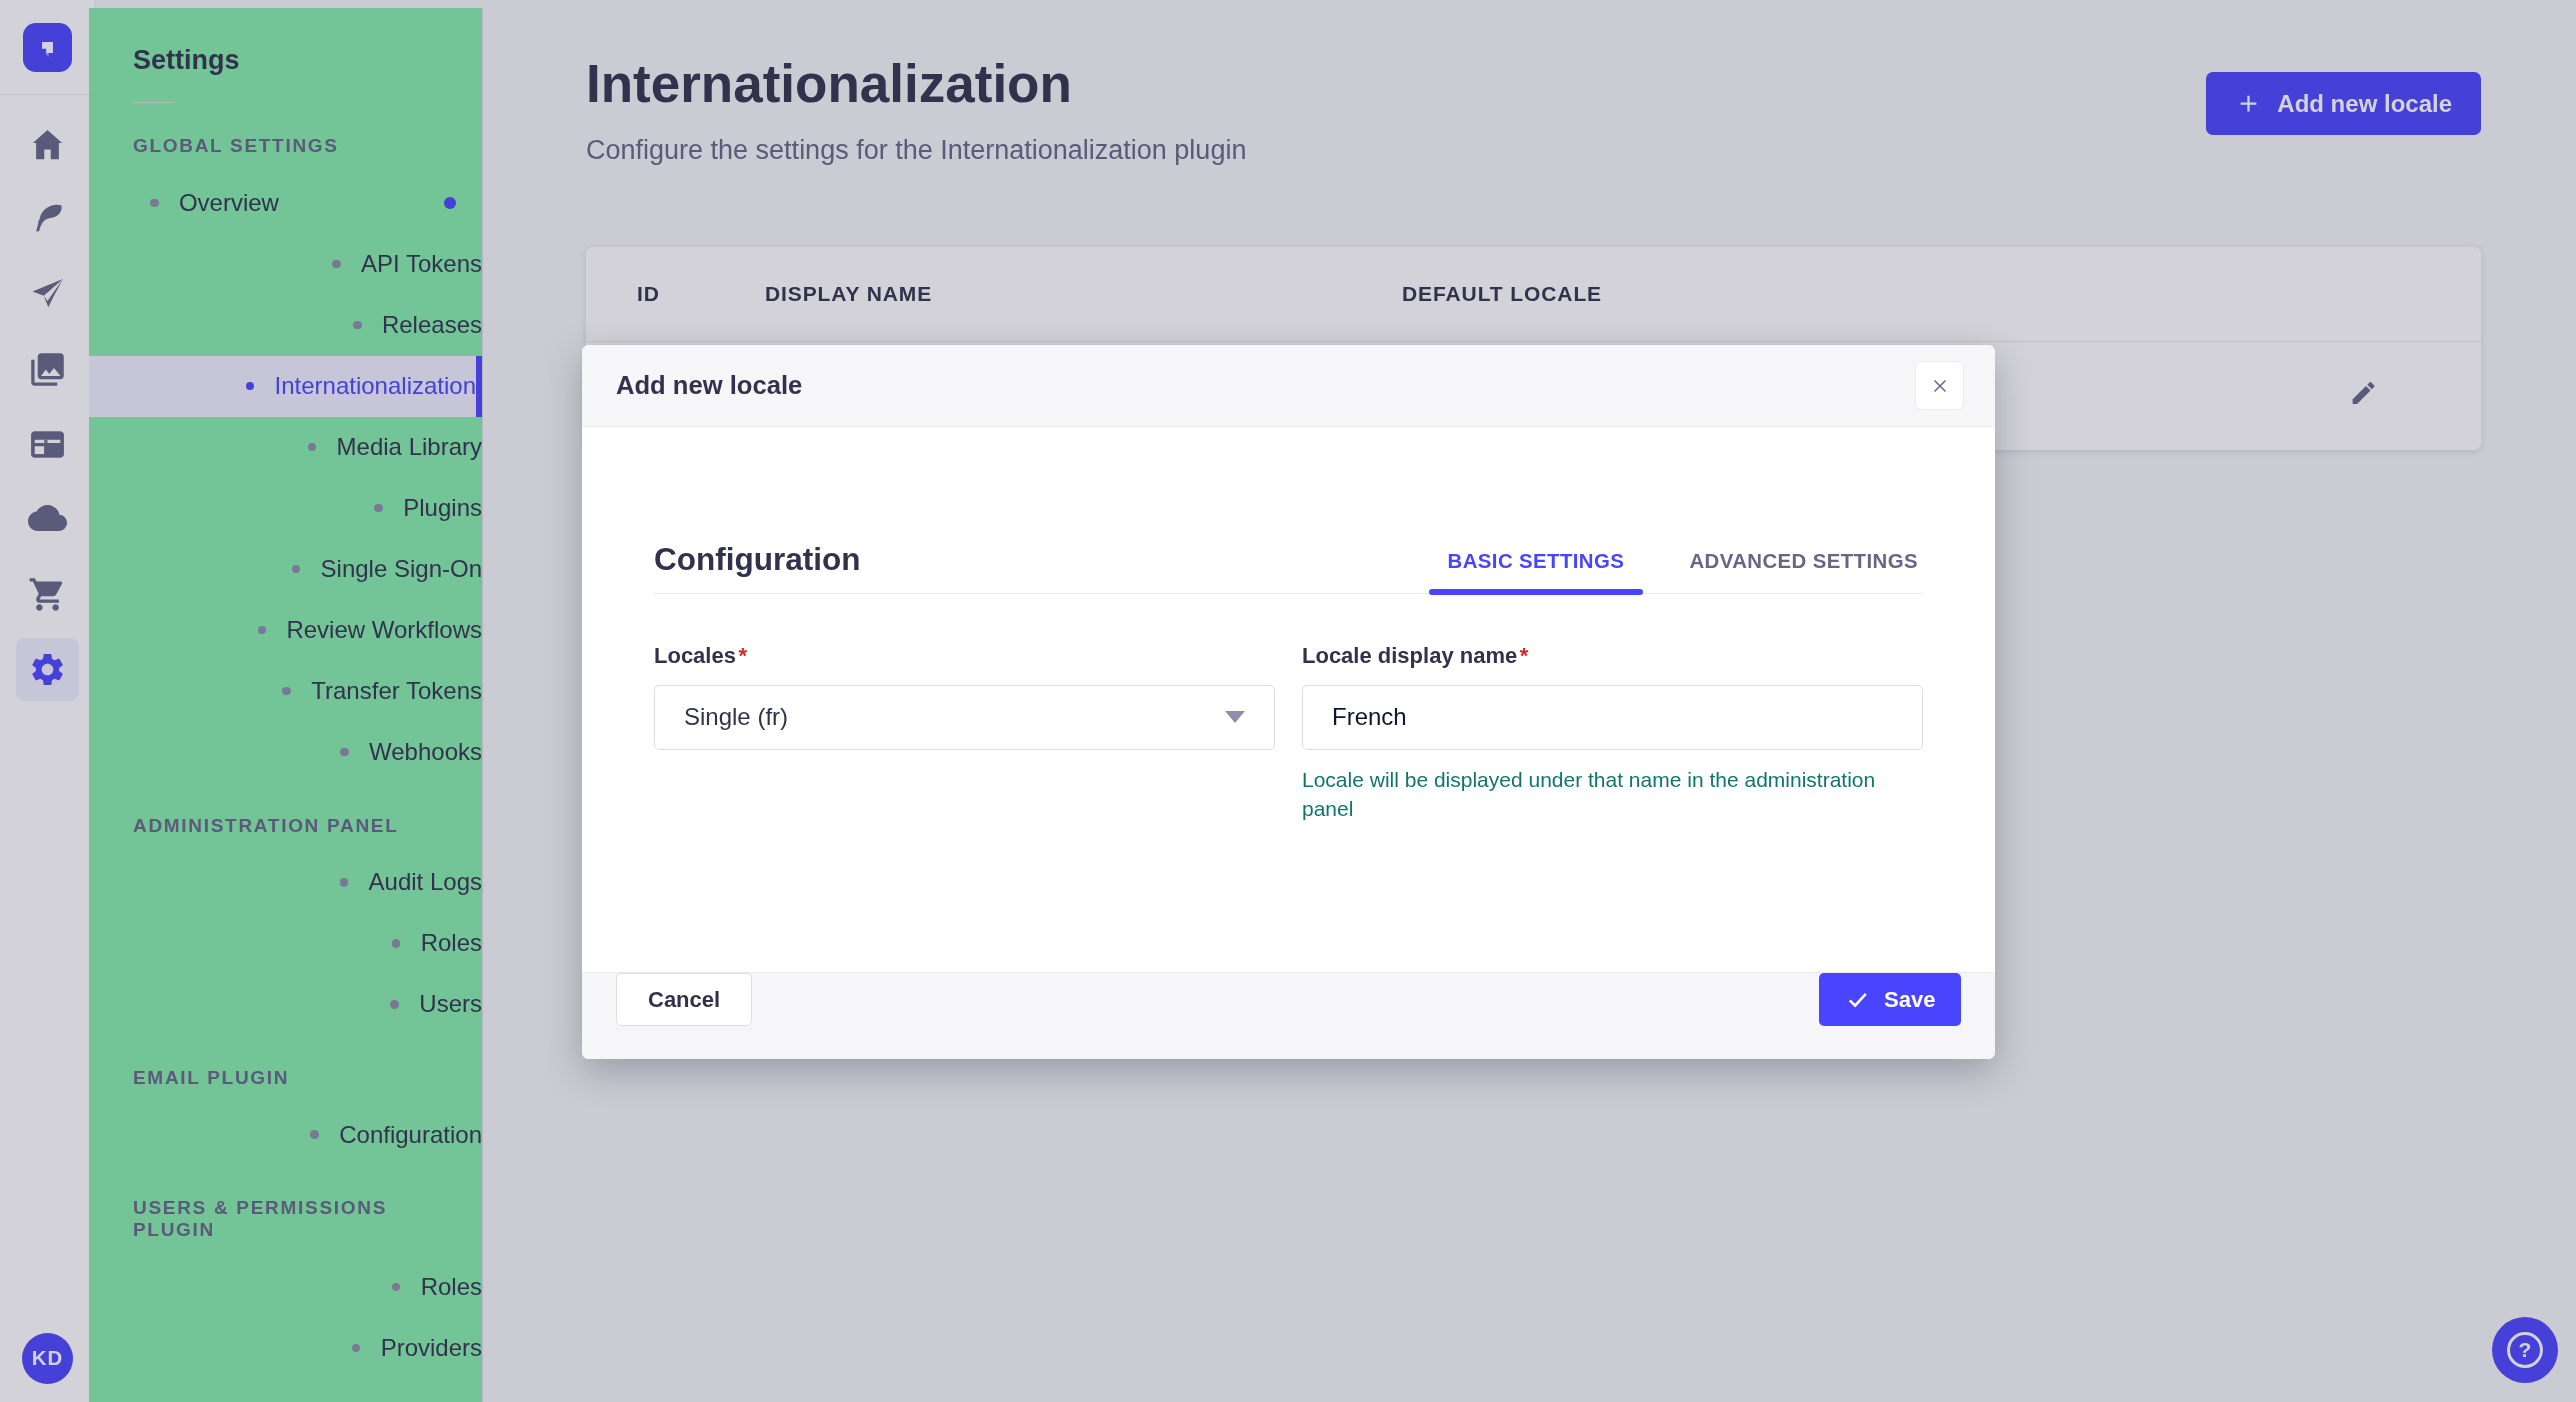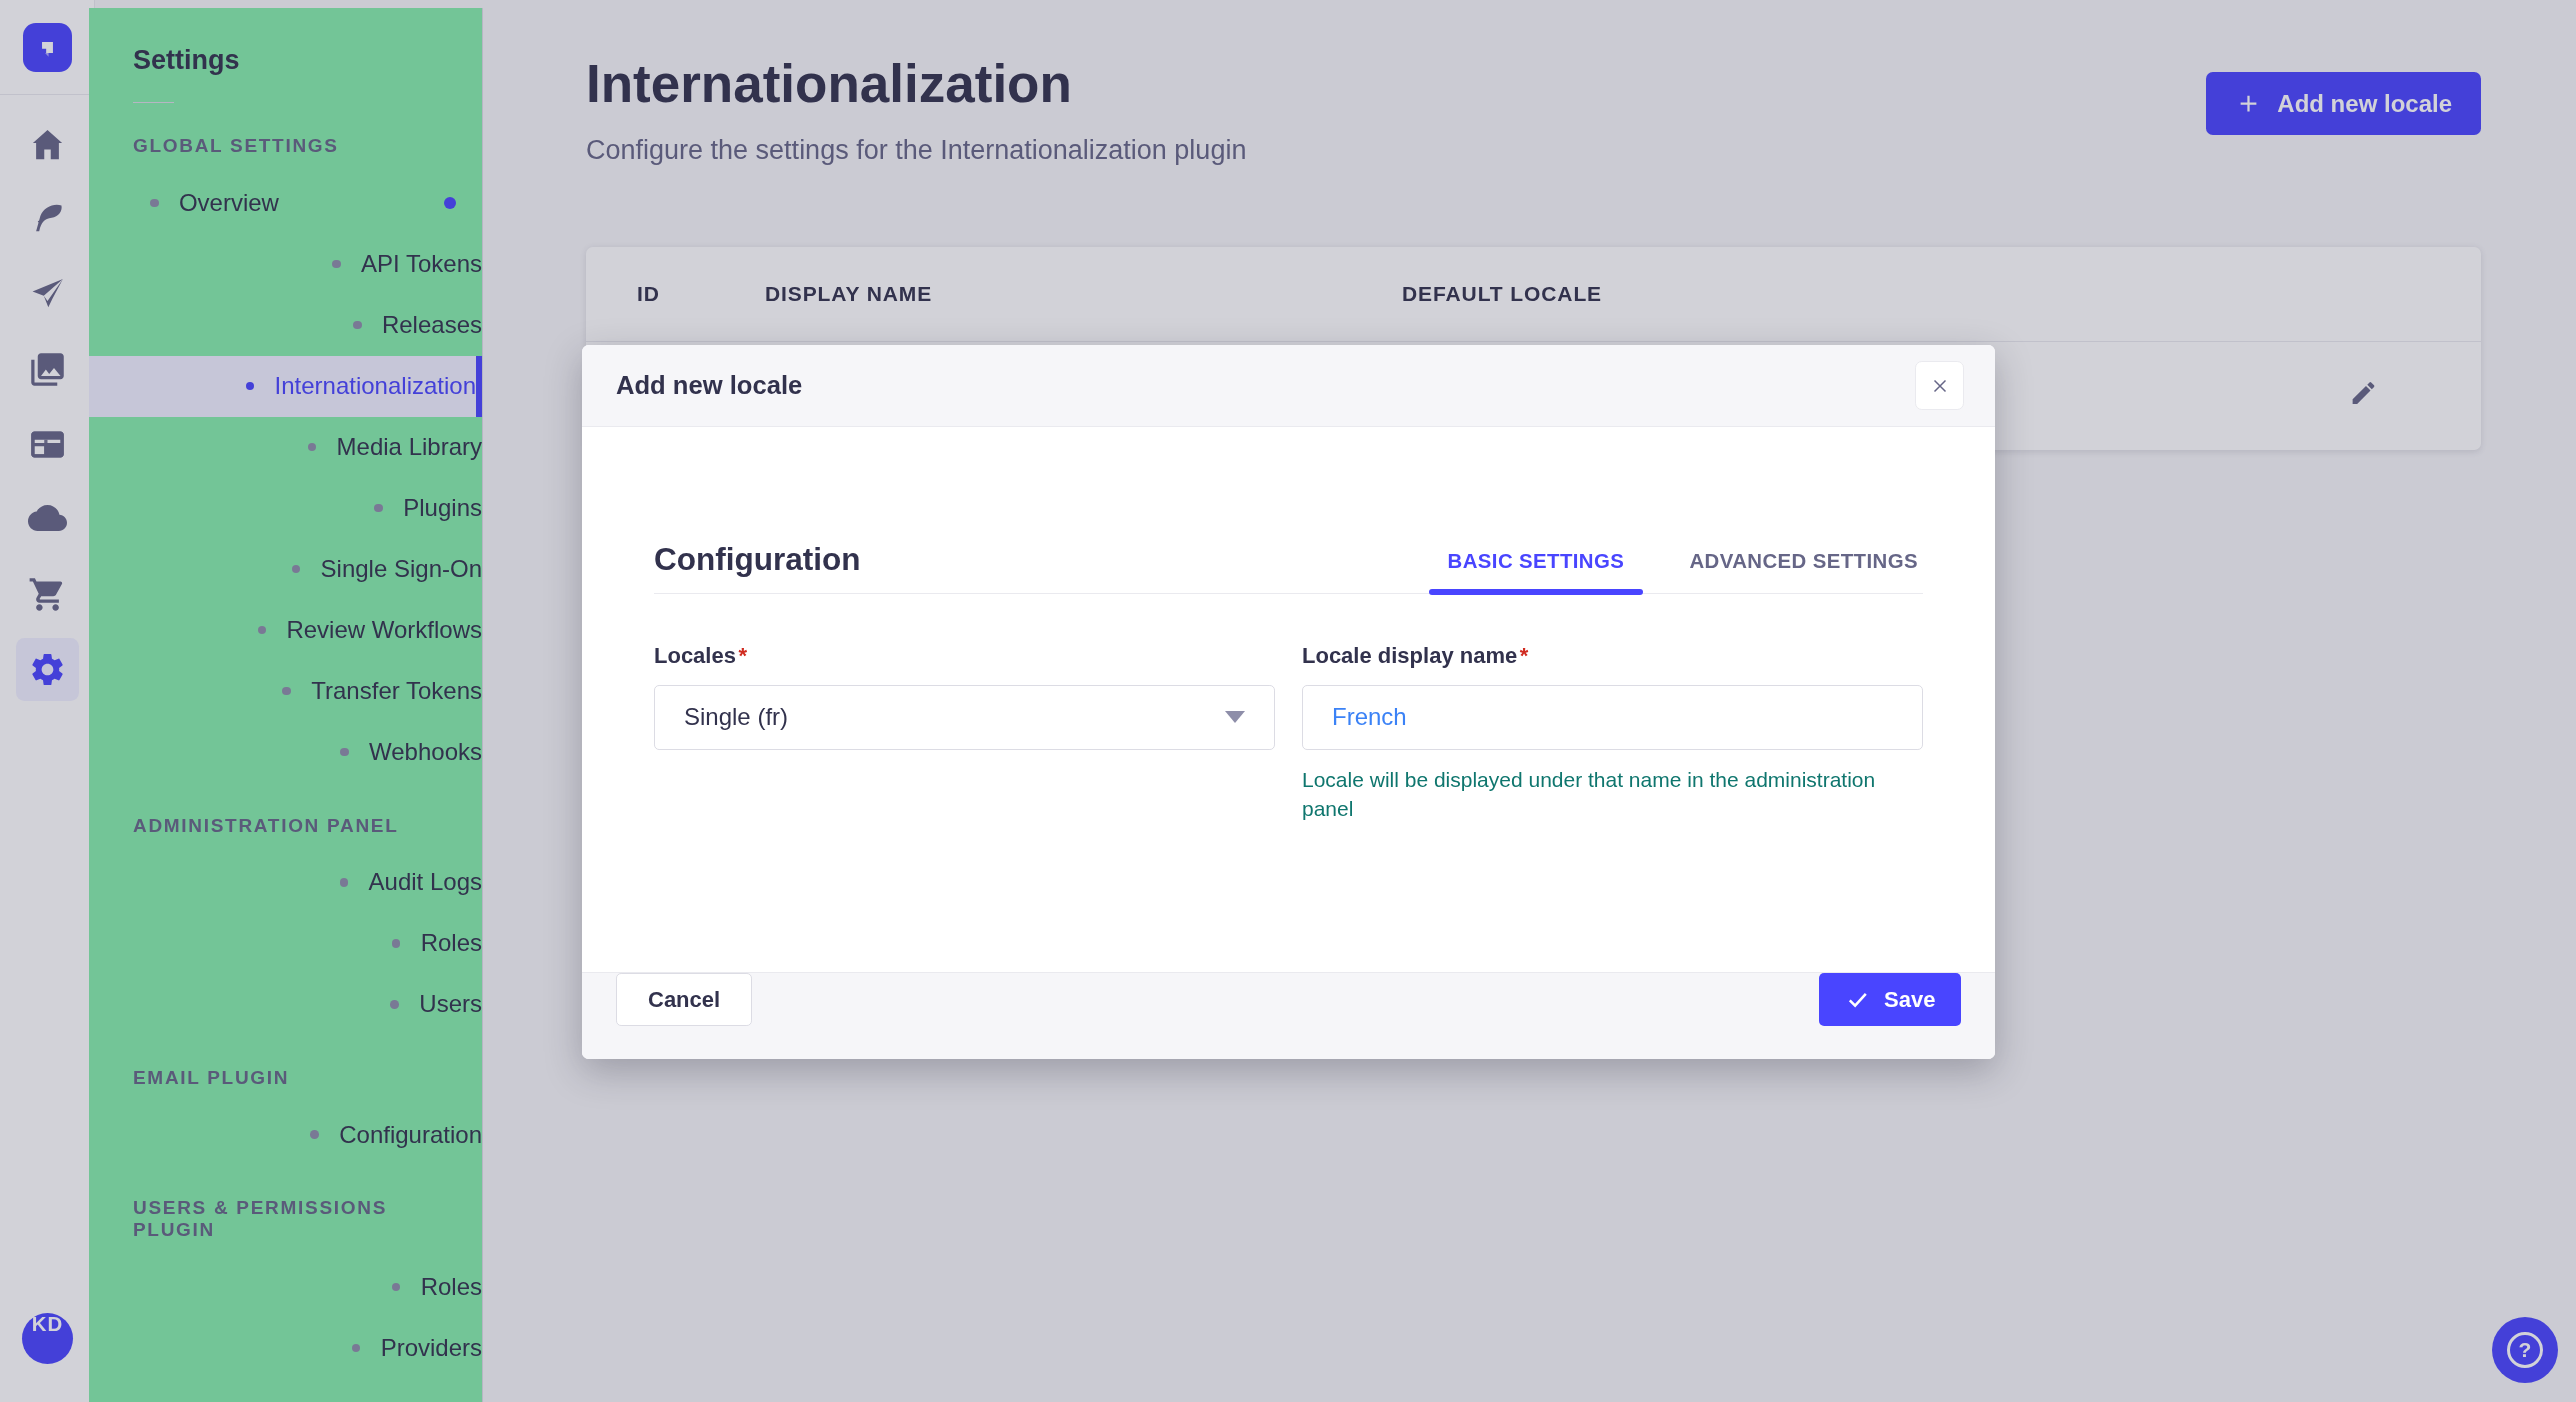--- a/index.html
+++ b/index.html
@@ -30,23 +30,23 @@
   .rail-btn {
     width:75px; height:75px; display:flex; align-items:center; justify-content:center;
     color:#666687; cursor:pointer;
   }
   .rail-btn svg { width:39px; height:39px; fill:currentColor; }
   .rail-btn.active {
     width:63px; height:63px; margin:6px 0; border-radius:8.5px;
     background:#f0f0ff; color:#4945ff;
   }
   .rail-avatar {
-    position:absolute; bottom:38px; left:22px; width:51px; height:51px; border-radius:50%;
+    position:absolute; bottom:18px; left:22px; width:51px; height:51px; border-radius:50%;
     background:#4945ff; color:#ffffff; font-size:20.4px; font-weight:700;
-    display:flex; justify-content:center; cursor:pointer; letter-spacing:0.9px;
+    display:flex; align-items:center; justify-content:center; cursor:pointer; letter-spacing:0.9px;
   }
 
   
   .subnav {
     position:absolute; left:89px; top:0; bottom:0; width:394px;
     background:#86efac; border-right:1.7px solid #dcdce4;margin-top:8px;
   }
   .subnav-header { padding:37px 44px 0; }
   .subnav-title { font-size:27px; font-weight:600; color:#32324d; }
   .subnav-rule { width:41px; height:1.7px; background:#dcdce4; margin-top:25.6px; }
@@ -145,21 +145,21 @@
   .field-label { font-size:22px; font-weight:600; color:#32324d; margin-bottom:15.3px; }
   .req { color:#d02b20; margin-left:2.6px; }
   .control {
     height:65px; border:1.7px solid #dcdce4; border-radius:5.1px; background:#ffffff;
     display:flex; align-items:center; padding:0 29px; font-size:24px; color:#32324d;
   }
   .select-box { justify-content:space-between; cursor:pointer; }
   .caret { width:0; height:0; border-left:10.2px solid transparent; border-right:10.2px solid transparent; border-top:12.8px solid #8e8ea9; }
   .text-input {
     width:100%; height:65px; border:1.7px solid #dcdce4; border-radius:5.1px; background:#fff;
-    padding:0 29px; font-size:24px; color:#3b82f6; font-family:inherit; outline:none;
+    padding:0 29px; font-size:24px; color:#0f172a; font-family:inherit; outline:none;
   }
   .hint { margin-top:15.3px; font-size:21px; line-height:29px; color:#0f766e; max-width:630px; }
 
   .modal-footer {
     flex:0 0 auto; height:87px; background:#f6f6f9; border-top:1.7px solid #eaeaef;
     display:flex; justify-content:space-between; padding:0 34px;
   }
   .btn-cancel {
     height:53px; padding:0 31px; background:#ffffff; border:1.7px solid #dcdce4; border-radius:5.1px;
     font-family:inherit; font-size:22px; font-weight:600; color:#32324d; cursor:pointer;

